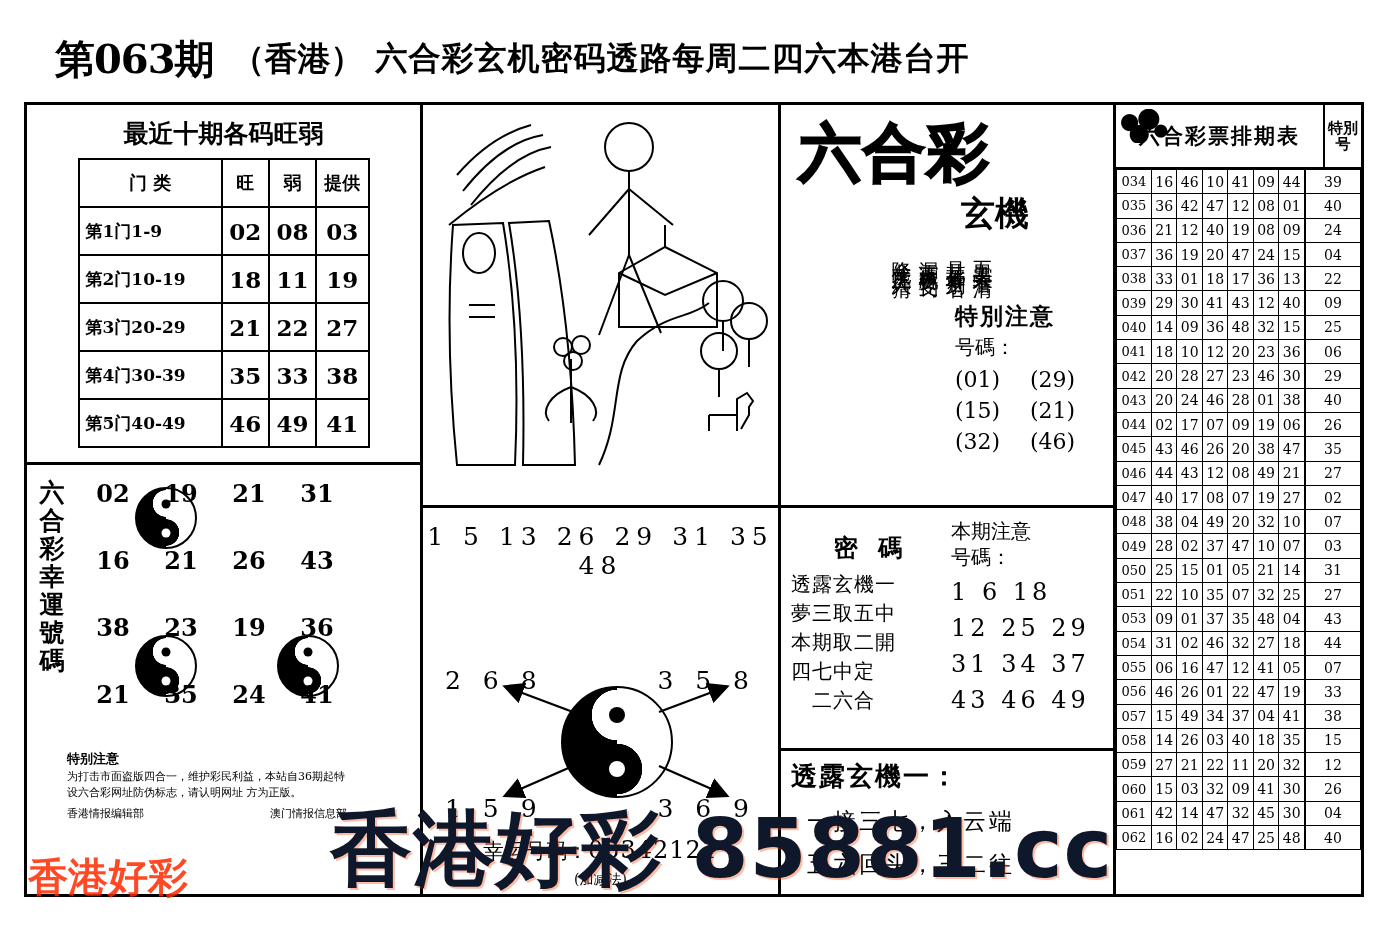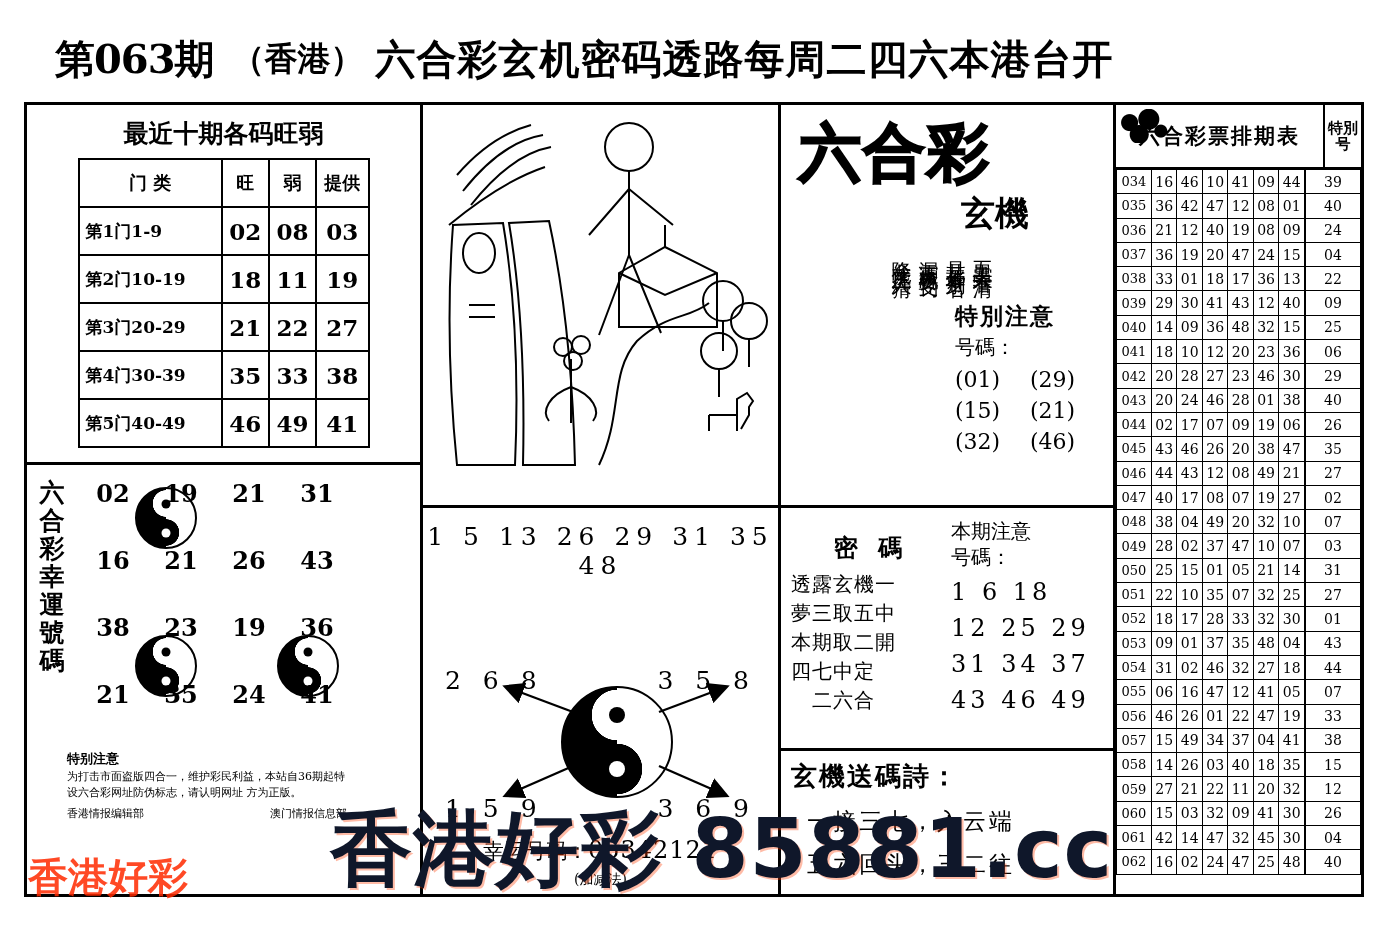--- a/index.html
+++ b/index.html
@@ -20,21 +20,21 @@
   }
   .hdr-issue{
     font-size:40px;font-weight:bold;letter-spacing:-1px;
     margin-left:55px;font-family:"DejaVu Serif","Liberation Serif",serif;
   }
   .hdr-region{
     font-size:33px;margin-left:18px;font-weight:bold;
     font-family:"DejaVu Serif","Liberation Serif",serif;
   }
   .hdr-title{
-    font-size:40px;font-weight:bold;margin-left:12px;letter-spacing:1px;
+    font-size:32px;font-weight:bold;margin-left:12px;letter-spacing:1px;
     font-family:"DejaVu Serif","Liberation Serif",serif;
   }
 
   
   .frame{
     position:absolute;left:24px;top:102px;
     width:1340px;height:795px;
     border:3px solid #000;
     box-sizing:border-box;
     display:flex;
@@ -410,21 +410,21 @@
           <div class="mr-t">号碼：</div>
           <div class="mr-nums">
             <div>1  6  18</div>
             <div>12  25  29</div>
             <div>31  34  37</div>
             <div>43  46  49</div>
           </div>
         </div>
 
         <div class="xuanji">
-          <div class="xj-t">玄機送碼詩：</div>
+          <div class="xj-t">透露玄機一：</div>
           <div class="xj-l">一接三七，入云端</div>
           <div class="xj-l">五六回头，三二往</div>
         </div>
       </div>
     </div>
 
     <div class="col-right">
       <div class="rt-head">
         <div class="rt-head-main">
           <div class="rt-head-blot"></div>
@@ -608,30 +608,20 @@
               <td class="idx">051</td>
               <td>22</td>
               <td>10</td>
               <td>35</td>
               <td>07</td>
               <td>32</td>
               <td>25</td>
               <td class="sp">27</td>
             </tr>
           <tr>
-              <td class="idx">052</td>
-              <td>18</td>
-              <td>17</td>
-              <td>28</td>
-              <td>33</td>
-              <td>32</td>
-              <td>30</td>
-              <td class="sp">01</td>
-            </tr>
-          <tr>
               <td class="idx">053</td>
               <td>09</td>
               <td>01</td>
               <td>37</td>
               <td>35</td>
               <td>48</td>
               <td>04</td>
               <td class="sp">43</td>
             </tr>
           <tr>

